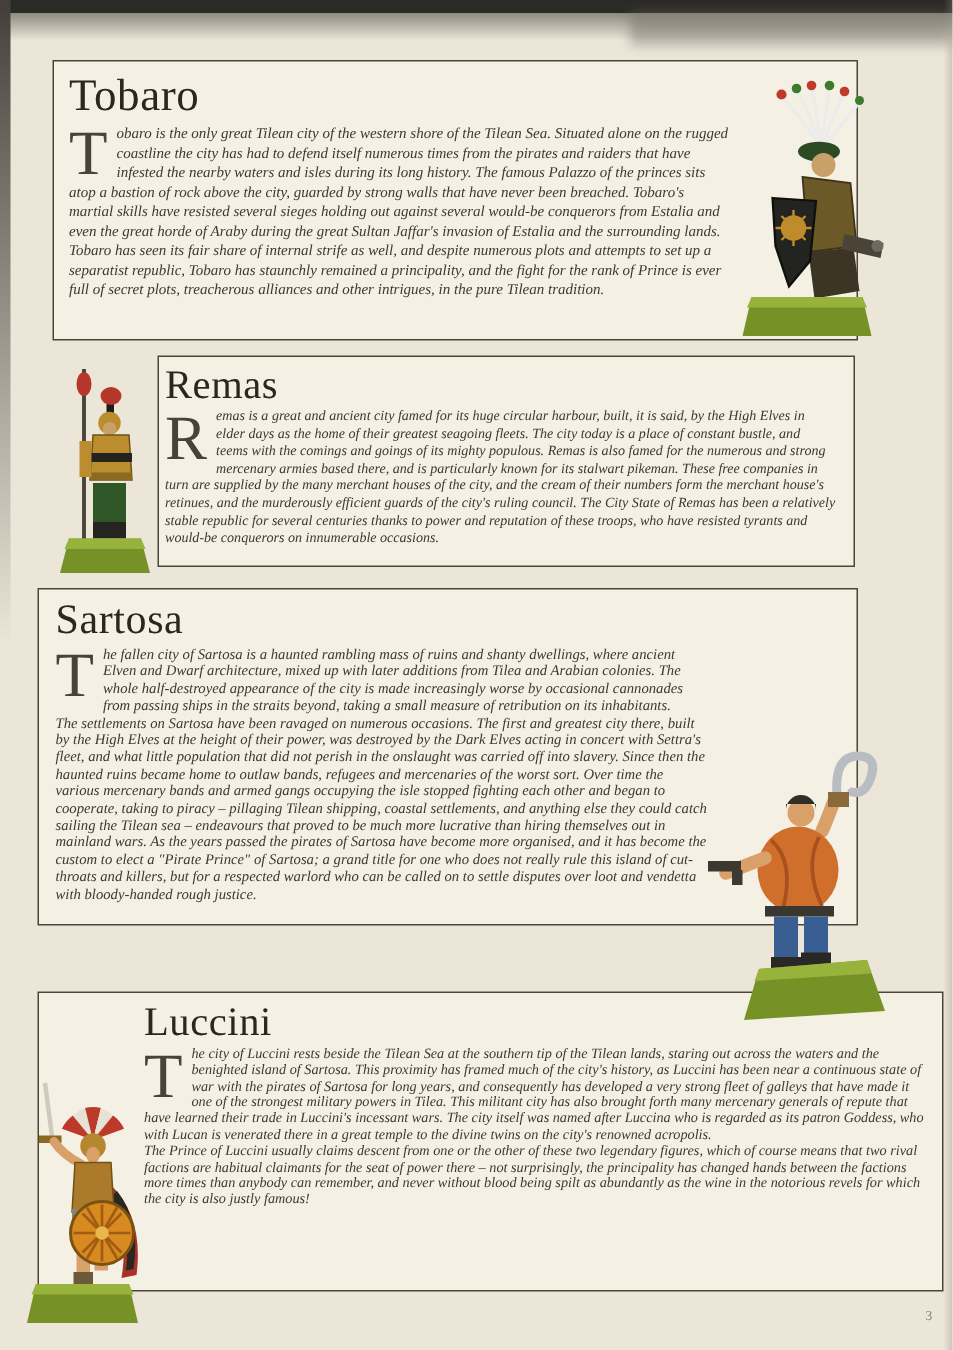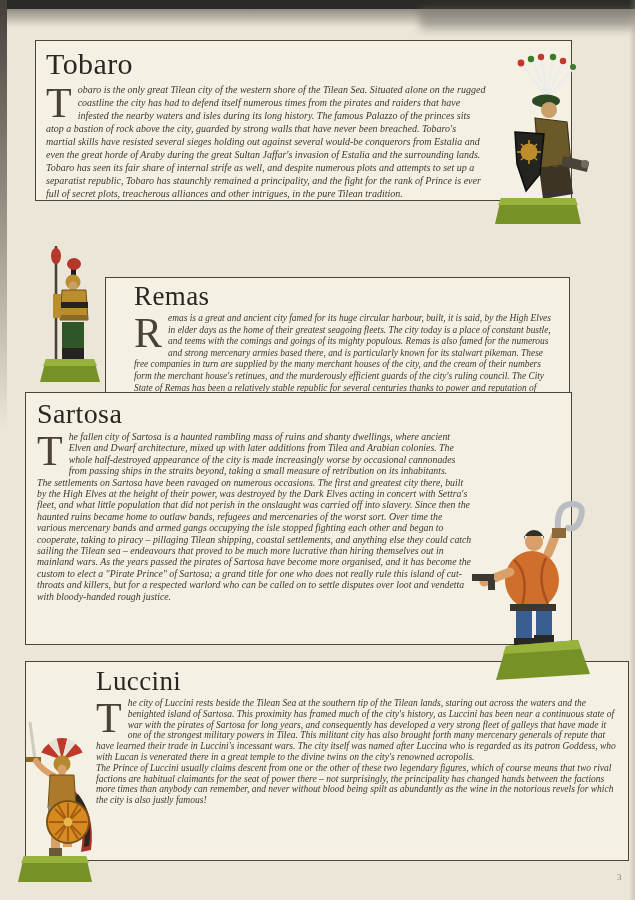--- a/index.html
+++ b/index.html
@@ -22,30 +22,30 @@
   
   .box{position:absolute;background:#f4f0e4;border:1.6px solid #4c4537;
     box-sizing:border-box;overflow:hidden;color:#40382c;}
   .box .title{font-weight:normal;letter-spacing:.4px;color:#2c2620;margin:0 0 3px 0;}
   .body{font-style:italic;text-align:left;}
   .body p{margin:0;}
   .dropcap{float:left;font-style:normal;color:#4a4236;
     font-size:42px;line-height:34px;padding:3px 6px 0 0;}
   .spacer-right{float:right;}
 
-  .box-tobaro{left:35px;top:40px;width:537px;height:161px;padding:7px 10px 6px 10px;}
+  .box-tobaro{left:35px;top:40px;width:537px;height:187px;padding:7px 10px 6px 10px;}
   .box-tobaro .title{font-size:30px;line-height:32px;}
   .box-tobaro .body{font-size:10px;line-height:13px;}
   .box-tobaro .spacer-right{width:75px;height:165px;}
 
-  .box-remas{left:105px;top:237px;width:465px;height:141px;padding:5px 12px 5px 28px;margin-top:40px;}
+  .box-remas{left:105px;top:237px;width:465px;height:141px;padding:5px 12px 5px 4px;}
   .box-remas .title{font-size:27px;line-height:27px;}
   .box-remas .body{font-size:9.4px;line-height:11.6px;}
 
-  .box-sartosa{left:25px;top:392px;width:547px;height:253px;padding:6px 11px 6px 11px;}
+  .box-sartosa{left:25px;top:392px;width:547px;height:225px;padding:6px 11px 6px 11px;}
   .box-sartosa .title{font-size:28px;line-height:29px;}
   .box-sartosa .body{font-size:9.8px;line-height:11.4px;}
   .box-sartosa .spacer-right{width:88px;height:155px;margin-top:62px;}
 
   .box-luccini{left:25px;top:661px;width:604px;height:200px;padding:5px 9px 5px 70px;}
   .box-luccini .title{font-size:27px;line-height:28px;}
   .box-luccini .body{font-size:9.5px;line-height:10.8px;}
 
   
   .mini{position:absolute;margin:0;padding:0;z-index:5;}

